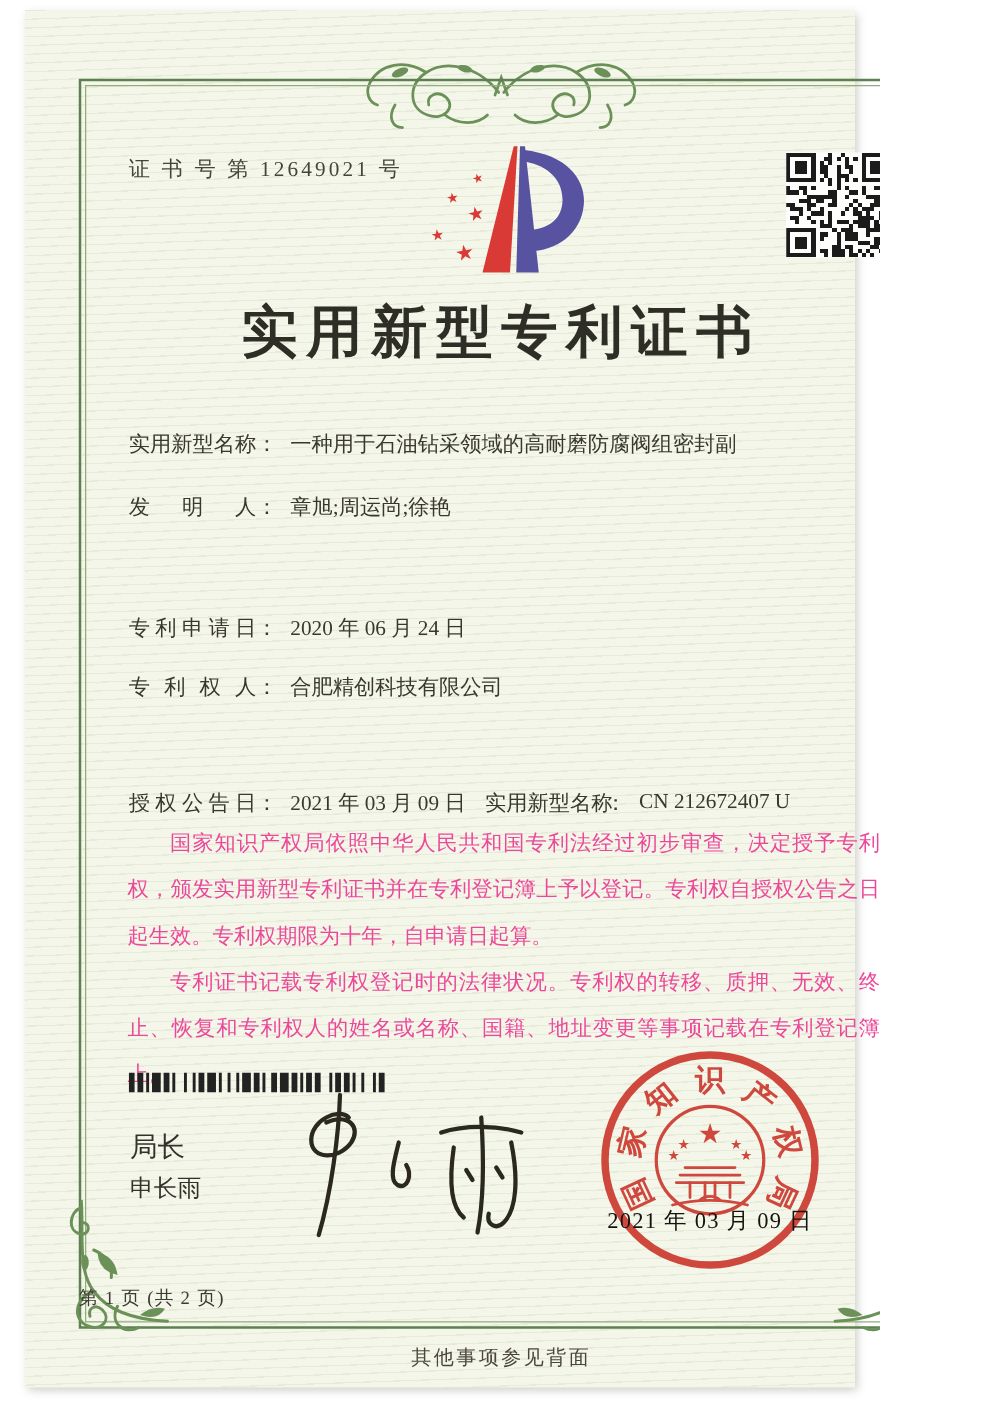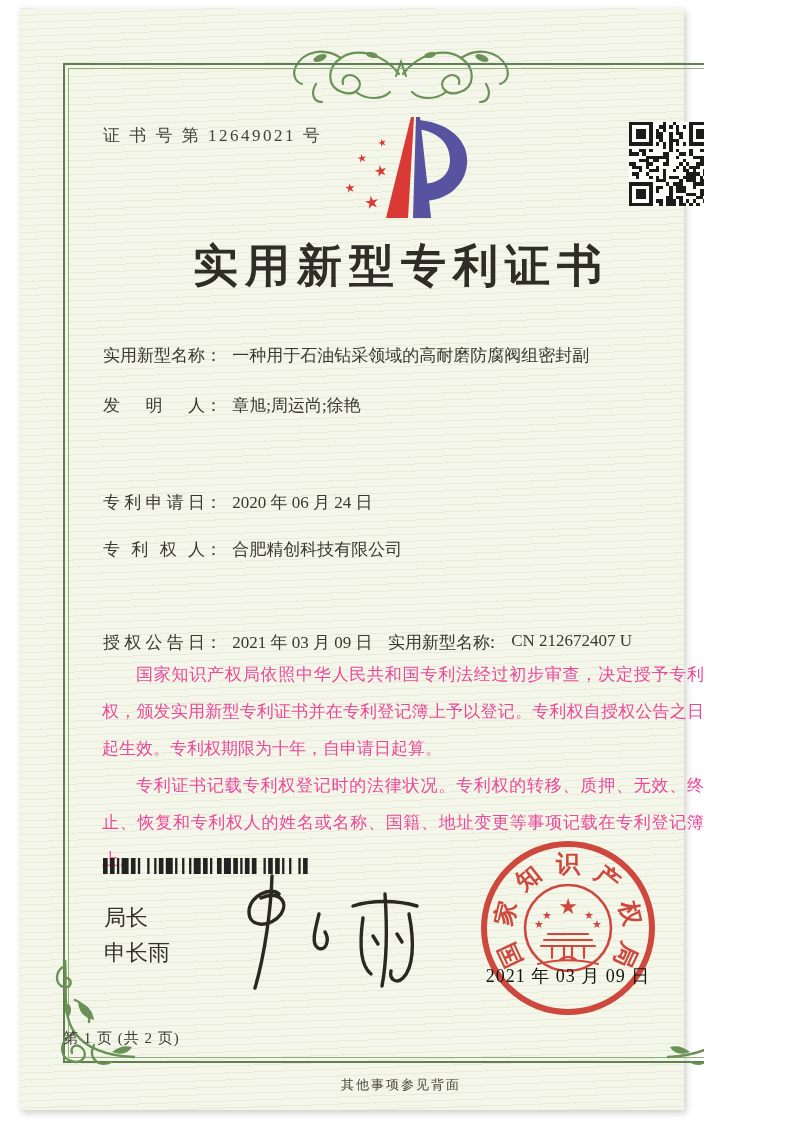--- a/index.html
+++ b/index.html
@@ -19,25 +19,25 @@
   .frow{left:103px;font-size:17px;white-space:nowrap;}
   .flabel{display:inline-block;width:102px;text-align:justify;text-align-last:justify;vertical-align:top;}
   .fcolon{display:inline-block;vertical-align:top;}
   .fvalue{display:inline-block;margin-left:6px;vertical-align:top;}
   .fwrap .fvalue{white-space:normal;width:470px;line-height:26px;}
   .grantno{position:absolute;left:285px;top:0;}
   .paras{left:102px;top:656px;width:602px;font-size:17px;line-height:37px;
         text-align:justify;color:#ec4899;}
   .paras p{margin:0;text-indent:2em;}
   .director-role{left:104px;top:903px;font-size:22px;color:#34322b;font-family:Liberation Sans, sans-serif;}
-  .director-name{left:104px;top:938px;font-size:22px;color:#34322b;font-family:"Liberation Sans","DejaVu Sans",sans-serif;}
+  .director-name{left:104px;top:938px;font-size:19px;color:#34322b;font-family:"Liberation Sans","DejaVu Sans",sans-serif;}
   .sealdate{left:478px;top:964px;width:180px;text-align:center;font-size:18px;
         color:#14130f;letter-spacing:1px;}
   .pageno{left:63px;top:1029px;width:676px;font-size:15px;letter-spacing:1px;color:#3c3a31;}
-  .backnote{left:63px;top:1076px;width:676px;text-align:center;font-size:13px;color:#4a463a;letter-spacing:2px;}
+  .backnote{left:63px;top:1076px;width:676px;text-align:center;font-size:16px;color:#4a463a;letter-spacing:2px;}
   svg{display:block;}
 </style>
 </head>
 <body>
 
 <div class="page">
   <div class="paper"></div>
 
   <svg class="abs" style="left:286px;top:42px;" width="230" height="66" viewBox="0 0 230 66">
     <g stroke="#6b9158" stroke-width="2.2" fill="none" stroke-linecap="round">

